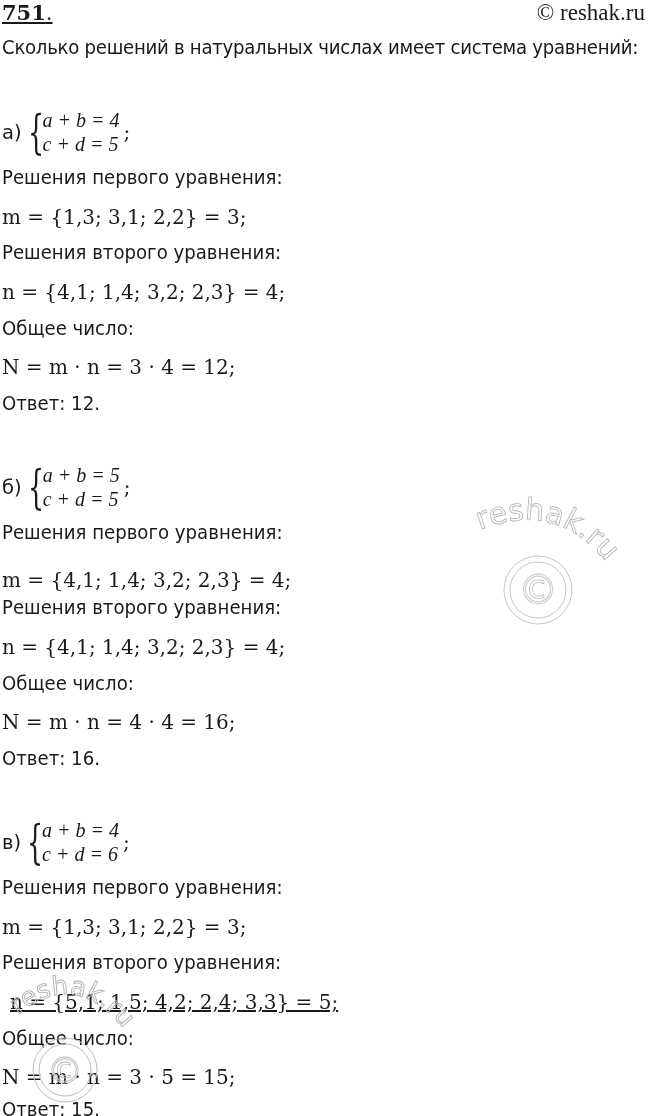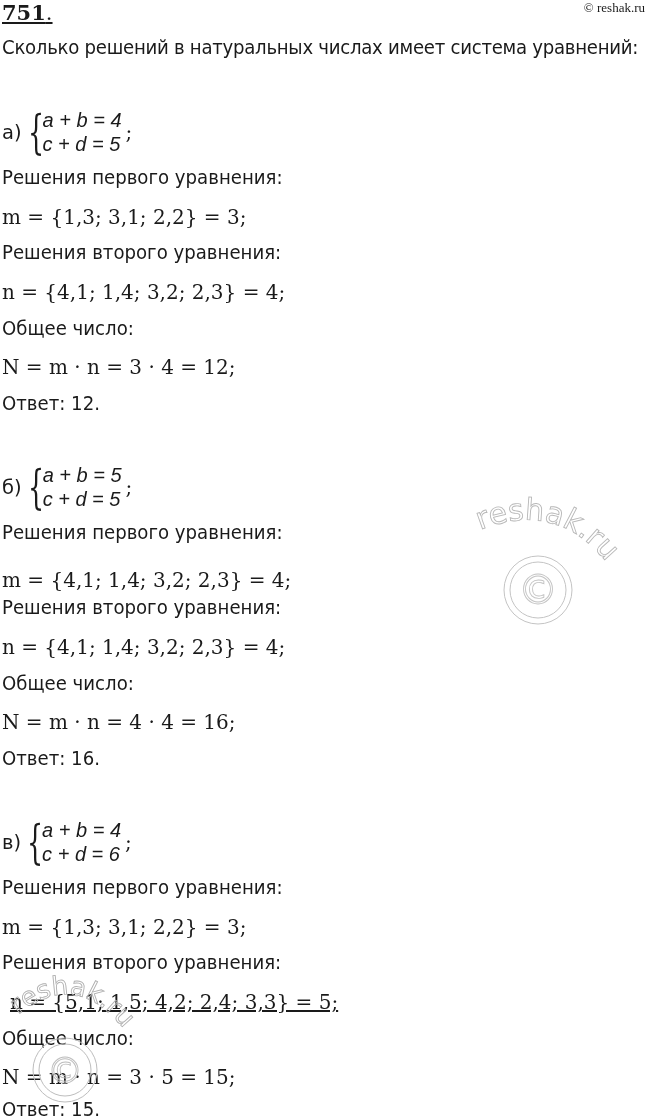--- a/index.html
+++ b/index.html
@@ -4,28 +4,28 @@
 <style>
   html, body { margin: 0; padding: 0; background: #ffffff; }
   body {
     width: 649px; height: 1116px; position: relative; overflow: hidden;
     font-family: "Liberation Sans", "DejaVu Sans", sans-serif;
     color: #1a1a1a;
   }
   .abs { position: absolute; white-space: nowrap; }
   .num { left: 2px; top: 0px; font-size: 21px; font-weight: bold; font-family: "DejaVu Serif", serif; text-decoration: underline; }
   .num .dot { font-weight: normal; }
-  .copy { right: 4px; top: 0px; font-size: 13px; font-family: "Liberation Serif", serif; }
+  .copy { right: 4px; top: 0px; font-size: 23px; font-family: "Liberation Serif", serif; }
   .prompt { left: 2px; top: 36px; font-size: 19.5px; font-family: "DejaVu Sans", sans-serif; letter-spacing: -0.3px; transform: scaleX(0.93); transform-origin: left; }
   .text { font-size: 19.5px; font-family: "DejaVu Sans", sans-serif; transform: scaleX(0.93); transform-origin: left; }
   .math { font-size: 20px; font-family: "DejaVu Serif", serif; }
   .sys { display: flex; align-items: center; }
   .sys .lbl { font-size: 19.5px; font-family: "DejaVu Sans", sans-serif; margin-right: 6px; }
   .sys .brace { font-size: 46px; line-height: 46px; font-family: "DejaVu Serif", serif; font-weight: 200; margin-right: 1px; transform: scaleX(0.55); transform-origin: left; width: 14px; }
-  .sys .lines { display: flex; flex-direction: column; font-size: 20px; line-height: 24px; font-family: Liberation Sans, sans-serif; }
+  .sys .lines { display: flex; flex-direction: column; font-size: 20px; line-height: 24px; font-family: Liberation Serif, serif; }
   .sys .semi { font-size: 20px; font-family: "DejaVu Serif", serif; margin-left: 4px; }
   .wm { position: absolute; pointer-events: none; }
 </style>
 </head>
 <body>
 
 <div class="abs num"><span>751</span><span class="dot">.</span></div>
 <div class="abs copy">© reshak.ru</div>
 <div class="abs prompt">Сколько решений в натуральных числах имеет система уравнений:</div>
 

